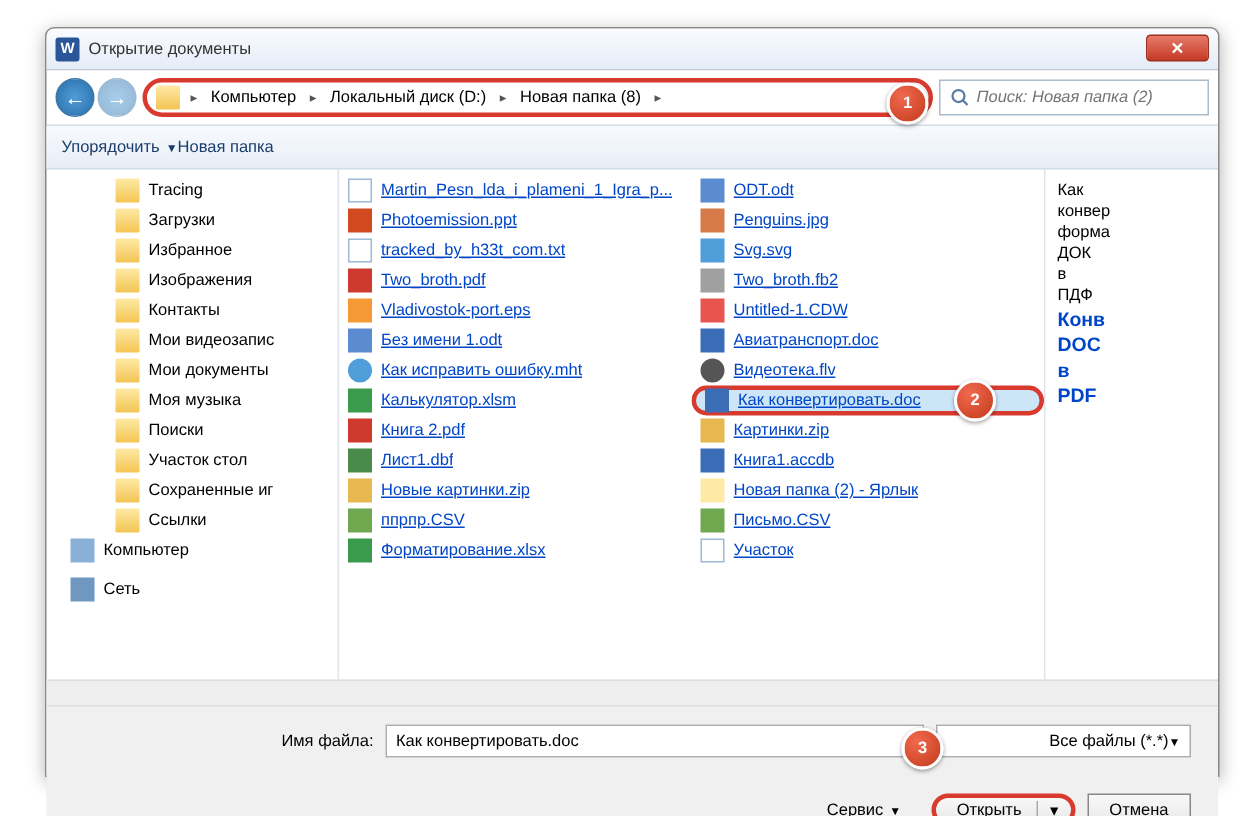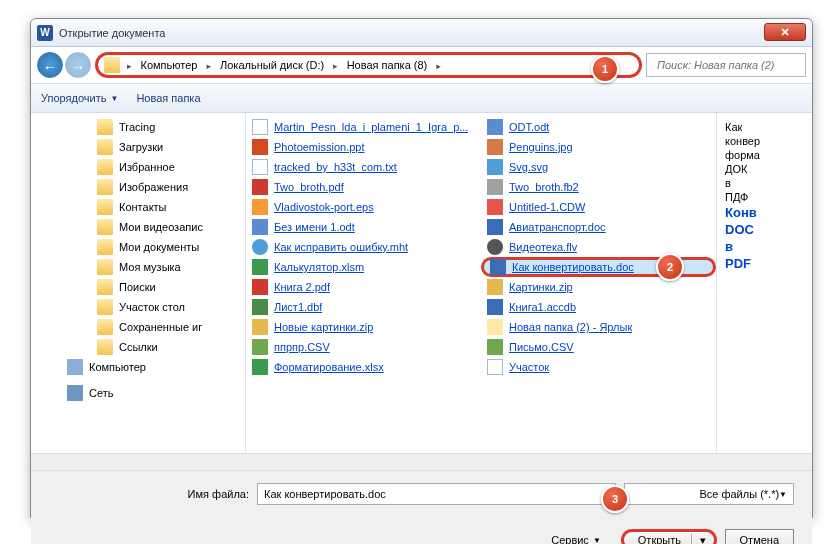--- a/index.html
+++ b/index.html
@@ -13,29 +13,29 @@
 .close-btn { position: absolute; right: 6px; top: 4px; width: 42px; height: 18px; background: linear-gradient(#e67a6a, #c53a25); border: 1px solid #9c2f1c; border-radius: 3px; display: flex; align-items: center; justify-content: center; color: #fff; font-weight: bold; cursor: pointer; }
 
 .nav-row { height: 36px; display: flex; align-items: center; padding: 4px 6px; gap: 4px; }
 .nav-arrows { display: flex; gap: 2px; }
 .nav-arrow { width: 26px; height: 26px; border-radius: 50%; background: radial-gradient(#4f9dd9, #2b6ea8); border: 1px solid #3a78a9; display: flex; align-items: center; justify-content: center; color: #fff; font-size: 14px; cursor: pointer; }
 .nav-arrow.fwd { opacity: 0.5; }
 .breadcrumb-box { flex: 1; height: 26px; border: 3px solid #d93a2e; border-radius: 13px; background: #fff; display: flex; align-items: center; padding: 0 6px; gap: 4px; position: relative; }
 .bc-icon { width: 16px; height: 16px; }
 .bc-item { color: #000; cursor: pointer; padding: 0 2px; }
 .bc-sep::after { content: '▸'; font-size: 9px; color: #555; margin: 0 3px; }
-.search-box { width: 160px; height: 24px; border: 1px solid #abc; background: #fff; display: flex; align-items: center; padding: 0 6px; }
+.search-box { width: 180px; height: 24px; border: 1px solid #abc; background: #fff; display: flex; align-items: center; padding: 0 6px; }
 .search-box svg { margin-right: 4px; }
 .search-inp { border: none; outline: none; flex: 1; color: #888; font-style: italic; }
 
-.toolbar { height: 30px; background: linear-gradient(#f7fafd, #e8eef7); border-top: 1px solid #d3dce9; border-bottom: 1px solid #d3dce9; display: flex; align-items: center; padding: 0 10px; gap: 18px; }
+.toolbar { height: 30px; background: linear-gradient(#f7fafd, #e8eef7); border-top: 1px solid #d3dce9; border-bottom: 1px solid #d3dce9; display: flex; align-items: center; padding: 0 10px; }
 .tb-item { color: #1a3d6d; cursor: pointer; display: flex; align-items: center; gap: 4px; }
 
 .body-area { display: flex; height: 340px; }
-.sidebar { width: 195px; border-right: 1px solid #e0e4ea; overflow: hidden; padding: 4px 0; margin-left: 20px; }
+.sidebar { width: 195px; border-right: 1px solid #e0e4ea; overflow: hidden; padding: 4px 0; }
 .tree-item { display: flex; align-items: center; padding: 2px 6px 2px 30px; gap: 6px; cursor: pointer; height: 20px; }
 .tree-item.l2 { padding-left: 46px; }
 .tree-item.hdr { padding-left: 16px; font-weight: normal; }
 .tree-icon { width: 16px; height: 16px; flex-shrink: 0; }
 
 .file-cols { flex: 1; display: flex; position: relative; }
 .file-col { width: 235px; padding: 4px 0; overflow: hidden; }
 .file-row { display: flex; align-items: center; padding: 1px 6px; gap: 6px; height: 20px; cursor: pointer; }
 .file-row.selected { background: #cde6f7; border: 1px solid #7da2ce; border-radius: 2px; }
 .ficon { width: 16px; height: 16px; flex-shrink: 0; }
@@ -82,21 +82,21 @@
 .i-comp { background: #8ab0d8; }
 .i-net { background: #6e98c0; }
 </style>
 </head>
 <body>
 
 <div class="dialog">
 
   <div class="titlebar">
     <div class="title-icon">W</div>
-    <span class="titlebar-text">Открытие документа</span>
+    <span class="titlebar-text">Открытие документы</span>
     <div class="close-btn">
         <span>✕</span>
       </div>
   </div>
 
   <div class="nav-row">
     <div class="nav-arrows">
       <div class="nav-arrow">←</div>
       <div class="nav-arrow fwd">→</div>
     </div>

